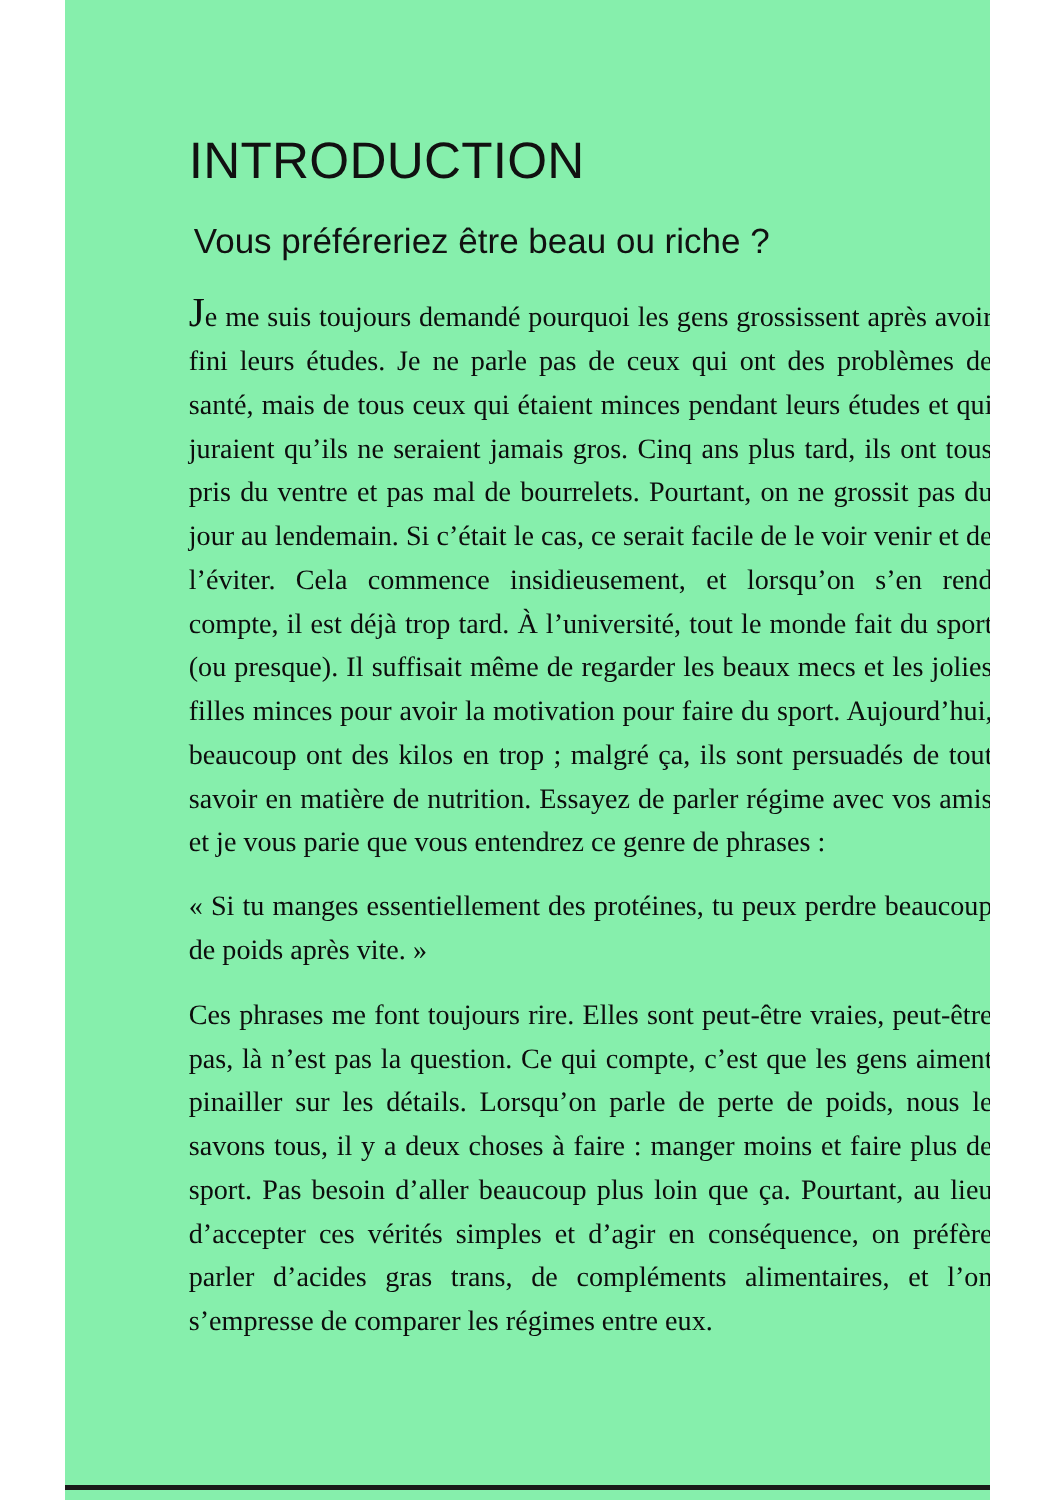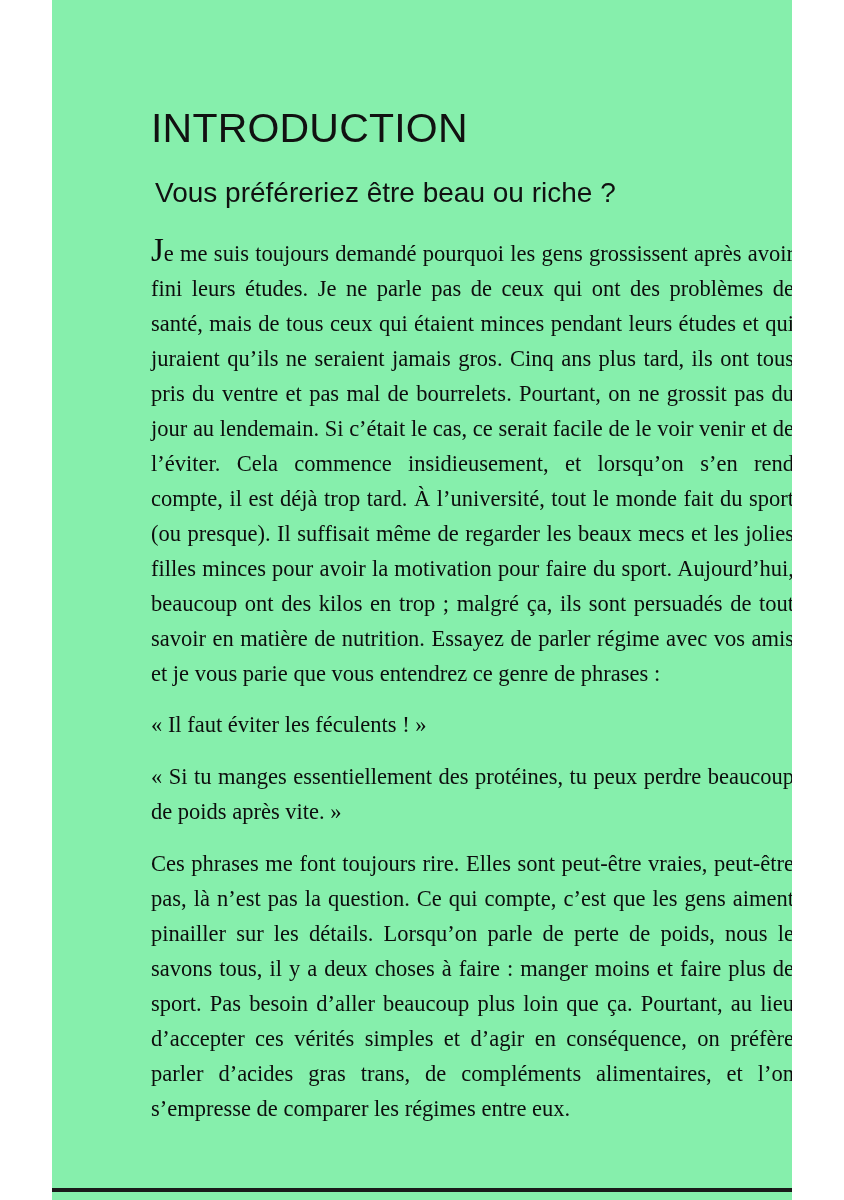--- a/index.html
+++ b/index.html
@@ -115,21 +115,20 @@
   <div class="content">
 
     <h1 class="chapter-title">INTRODUCTION</h1>
 
     <h2 class="chapter-subtitle">Vous préféreriez être beau ou riche ?</h2>
 
     <div class="body-block">
 
       <p class="para"><span class="dropcap">J</span><span>e me suis toujours demandé pourquoi les gens grossissent après avoir fini leurs études. Je ne parle pas de ceux qui ont des problèmes de santé, mais de tous ceux qui étaient minces pendant leurs études et qui juraient qu’ils ne seraient jamais gros. Cinq ans plus tard, ils ont tous pris du ventre et pas mal de bourrelets. Pourtant, on ne grossit pas du jour au lendemain. Si c’était le cas, ce serait facile de le voir venir et de l’éviter. Cela commence insidieusement, et lorsqu’on s’en rend compte, il est déjà trop tard. À l’université, tout le monde fait du sport (ou presque). Il suffisait même de regarder les beaux mecs et les jolies filles minces pour avoir la motivation pour faire du sport. Aujourd’hui, beaucoup ont des kilos en trop ; malgré ça, ils sont persuadés de tout savoir en matière de nutrition. Essayez de parler régime avec vos amis et je vous parie que vous entendrez ce genre de phrases :</span></p>
 
-      <p class="quote">« Il faut éviter les féculents ! »</p>
 
 
       <p class="quote">« Si tu manges essentiellement des protéines, tu peux perdre beaucoup de poids après vite. »</p>
 
 
       <p class="para last">Ces phrases me font toujours rire. Elles sont peut-être vraies, peut-être pas, là n’est pas la question. Ce qui compte, c’est que les gens aiment pinailler sur les détails. Lorsqu’on parle de perte de poids, nous le savons tous, il y a deux choses à faire : manger moins et faire plus de sport. Pas besoin d’aller beaucoup plus loin que ça. Pourtant, au lieu d’accepter ces vérités simples et d’agir en conséquence, on préfère parler d’acides gras trans, de compléments alimentaires, et l’on s’empresse de comparer les régimes entre eux.</p>
 
     </div>
   </div>
 

